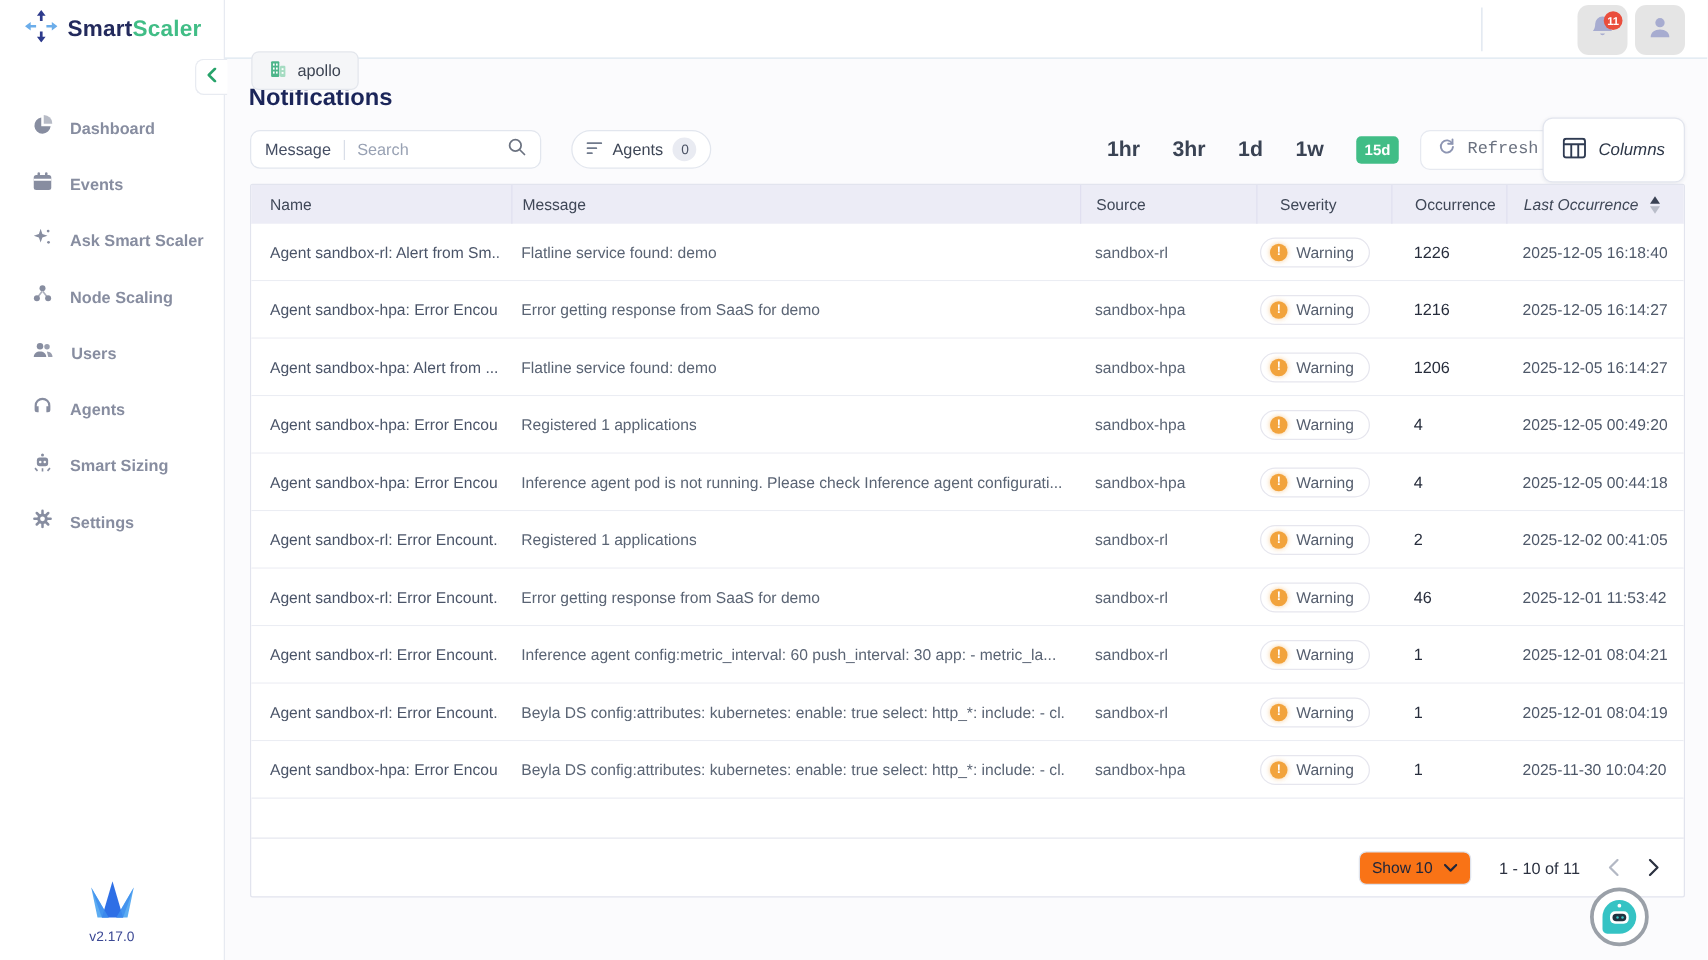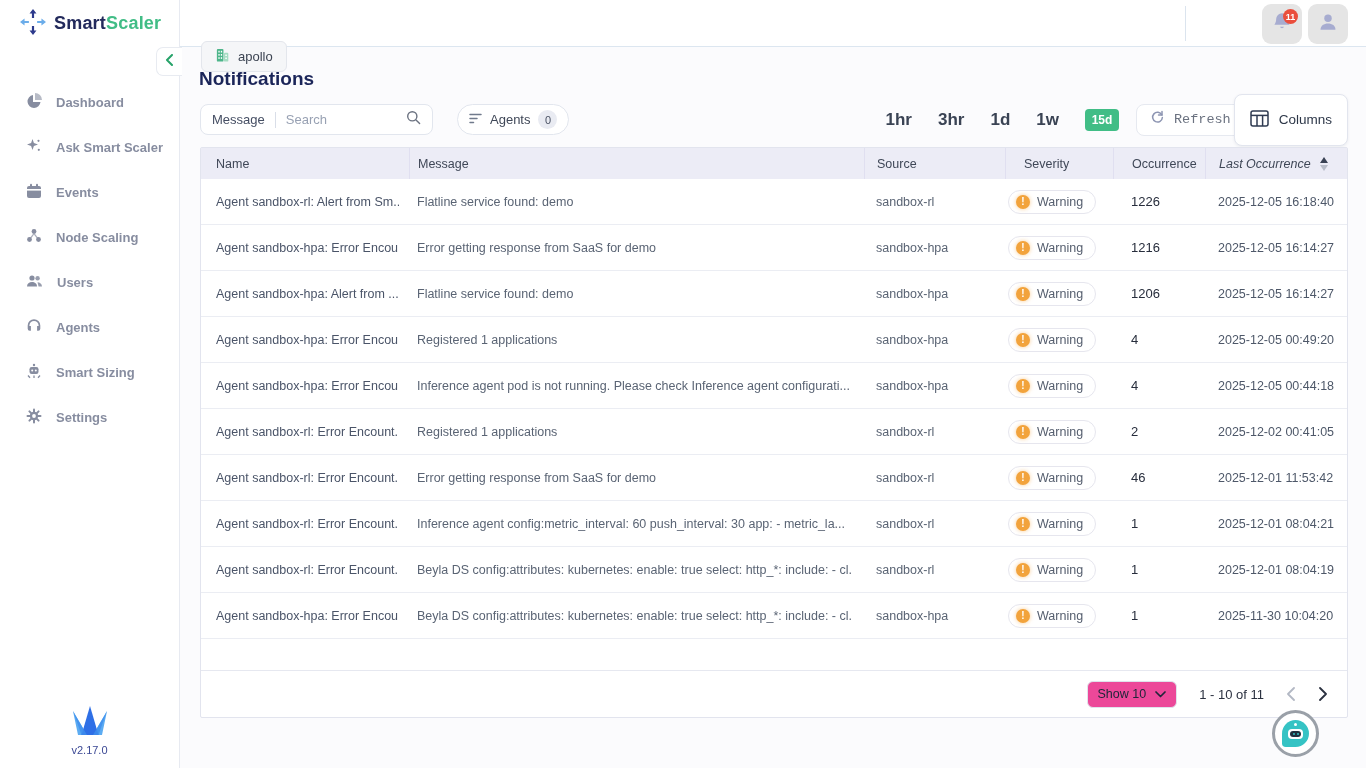--- a/index.html
+++ b/index.html
@@ -44,21 +44,21 @@
   .search-input::placeholder { color:#98a1b3; }
   .filter-btn { margin-left:24px; height:31px; display:flex; align-items:center; gap:8px; padding:0 11px; background:#fff; border:1px solid #e2e6ee; border-radius:16px; cursor:pointer; }
   .filter-label { font-size:13px; color:#3f4757; }
   .filter-count { width:19px; height:19px; border-radius:50%; background:#e9ebf2; font-size:11px; color:#4a5264; display:flex; align-items:center; justify-content:center; }
 
   .toolbar-right { margin-left:auto; display:flex; align-items:center; }
   .range-link { font-size:17px; font-weight:bold; color:#3a4354; margin-right:26px; cursor:pointer; }
   .range-active { width:34px; height:22px; background:#41bd86; border-radius:4px; color:#fff; font-size:12px; font-weight:bold; display:flex; align-items:center; justify-content:center; margin-right:17px; cursor:pointer; }
   .refresh-btn { height:32px; display:flex; align-items:center; gap:9px; padding:0 14px 0 13px; background:#fff; border:1px solid #e6e9f0; border-radius:8px; cursor:pointer; }
   .refresh-btn span { font-size:13.5px; color:#6b7280;font-family:Liberation Mono, monospace; }
-  .columns-btn { height:52px; margin-left:-12px; display:flex; align-items:center; gap:10px; padding:0 15px; background:#fff; border:1px solid #e2e5ee; border-radius:8px; box-shadow:0 1px 3px rgba(40,50,80,.08); cursor:pointer; position:relative; }
+  .columns-btn { height:52px; margin-left:-12px; display:flex; align-items:center; gap:10px; padding:0 15px; background:#fff; border:1px solid #e2e5ee; border-radius:8px; box-shadow:0 1px 3px rgba(40,50,80,.08); cursor:pointer; position:relative;font-style:italic; }
   .columns-btn span { font-size:13.5px; color:#2d3748; }
 
   
   .table-card { position:absolute; left:19px; top:100px; width:1148px; height:571px; background:#fff; border:1px solid #e2e4ee; border-radius:2px; display:flex; flex-direction:column; }
   .grid-row { display:grid; grid-template-columns:208px 455px 141px 108px 92px 1fr; }
   .thead { background:#ececf6; height:31px; flex:0 0 auto; }
   .th { display:flex; align-items:center; font-size:12.5px; color:#3f4757; border-left:1px solid #e0dff0; cursor:pointer; }
   .th:first-child { border-left:none; }
   .th-name { padding-left:15px; } .th-msg { padding-left:8px; } .th-src { padding-left:12px; }
   .th-sev { padding-left:18px; } .th-occ { padding-left:18px; } .th-last { padding-left:13px;font-style:italic; }
@@ -72,21 +72,21 @@
   .td-name div, .td-msg div { white-space:nowrap; overflow:hidden; }
   .td-msg { padding-left:8px; padding-right:12px; }
   .td-src { padding-left:12px; }
   .td-occ { padding-left:18px; font-size:13px; color:#272d3c; }
   .td-last { padding-left:13px; color:#4e5869; }
   .sev-badge { margin-left:3px; height:24px; display:flex; align-items:center; gap:7px; padding:0 12px 0 7px; border:1px solid #e6e6ee; border-radius:13px; background:#fff; }
   .warn-dot { width:14px; height:14px; border-radius:50%; background:#f2a33c; color:#fff; font-size:10px; font-weight:bold; display:flex; align-items:center; justify-content:center; box-shadow:0 0 4px rgba(242,163,60,.55); }
   .sev-text { font-size:12.5px; color:#555e6e; }
 
   .tfoot { flex:0 0 auto; height:47px; border-top:1px solid #e6e8f0; display:flex; align-items:center; justify-content:flex-end; padding-right:19px; }
-  .page-size { height:27px; display:flex; align-items:center; gap:9px; padding:0 10px; border:1px solid #dfe3ec; border-radius:6px; font-size:12.5px; color:#20263a; cursor:pointer; background:#ec4899; }
+  .page-size { height:27px; display:flex; align-items:center; gap:9px; padding:0 10px; border:1px solid #dfe3ec; border-radius:6px; font-size:12.5px; color:#20263a; cursor:pointer; background:#f97316; }
   .range-label { margin-left:22px; font-size:13px; color:#2b3140; }
   .pg-btn { margin-left:22px; background:none; border:none; display:flex; align-items:center; cursor:pointer; padding:0; }
 
   
   .chat-fab { position:absolute; left:1272px; top:710px; width:47px; height:47px; border-radius:50%; border:3px solid #9aa0a8; background:#fff; display:flex; align-items:center; justify-content:center; cursor:pointer; z-index:8; }
   .chat-bubble { width:27px; height:27px; background:#35c3c4; border-radius:50% 50% 50% 14%; display:flex; align-items:center; justify-content:center; position:relative; }
   .bot-head { width:15px; height:10px; background:#fff; border-radius:4px; display:flex; align-items:center; justify-content:center; margin-top:1px; }
   .bot-visor { width:11px; height:6px; background:#20313f; border-radius:3px; display:flex; align-items:center; justify-content:center; gap:2px; }
   .bot-eye { width:2px; height:2px; border-radius:50%; background:#35c3c4; }
   .bot-antenna { position:absolute; top:3px; left:12px; width:3px; height:3px; border-radius:50%; background:#fff; }
@@ -113,37 +113,37 @@
         <svg width="16" height="16" viewBox="0 0 16 16" fill="#878da0">
           <path d="M7 2A6.5 6.5 0 1 0 14.5 9H7z"></path>
             <path d="M9 0a7 7 0 0 1 7 7H9z" opacity=".6"></path>
         </svg>
       </span>
       <span class="nav-label">Dashboard</span>
     </div>
     <div class="nav-item">
       <span>
         <svg width="16" height="16" viewBox="0 0 16 16" fill="#878da0">
-          <path d="M6.5 1l1.4 4.1L12 6.5 7.9 7.9 6.5 12 5.1 7.9 1 6.5l4.1-1.4z"></path>
-          <circle cx="12.5" cy="2.8" r="1.1"></circle>
-            <circle cx="12.8" cy="11.8" r="1.1"></circle>
-        </svg>
-      </span>
-      <span class="nav-label">Ask Smart Scaler</span>
-    </div>
-    <div class="nav-item">
-      <span>
-        <svg width="16" height="16" viewBox="0 0 16 16" fill="#878da0">
           <rect x="1" y="3" width="14" height="12" rx="2"></rect>
           <rect x="4" y="0.8" width="2" height="3.4" rx="1"></rect>
             <rect x="10" y="0.8" width="2" height="3.4" rx="1"></rect>
           <rect x="1" y="6" width="14" height="1.6" fill="#fff"></rect>
         </svg>
       </span>
       <span class="nav-label">Events</span>
+    </div>
+    <div class="nav-item">
+      <span>
+        <svg width="16" height="16" viewBox="0 0 16 16" fill="#878da0">
+          <path d="M6.5 1l1.4 4.1L12 6.5 7.9 7.9 6.5 12 5.1 7.9 1 6.5l4.1-1.4z"></path>
+          <circle cx="12.5" cy="2.8" r="1.1"></circle>
+            <circle cx="12.8" cy="11.8" r="1.1"></circle>
+        </svg>
+      </span>
+      <span class="nav-label">Ask Smart Scaler</span>
     </div>
     <div class="nav-item">
       <span>
         <svg width="16" height="16" viewBox="0 0 16 16" fill="#878da0">
           <circle cx="8" cy="3.5" r="2.4"></circle>
             <circle cx="3.5" cy="11.5" r="2.4"></circle>
             <circle cx="12.5" cy="11.5" r="2.4"></circle>
           <path d="M7.3 5.5L4 9.8l1 .8 3.3-4.3zM8.7 5.5L12 9.8l-1 .8-3.3-4.3z" opacity=".7"></path>
         </svg>
       </span>

